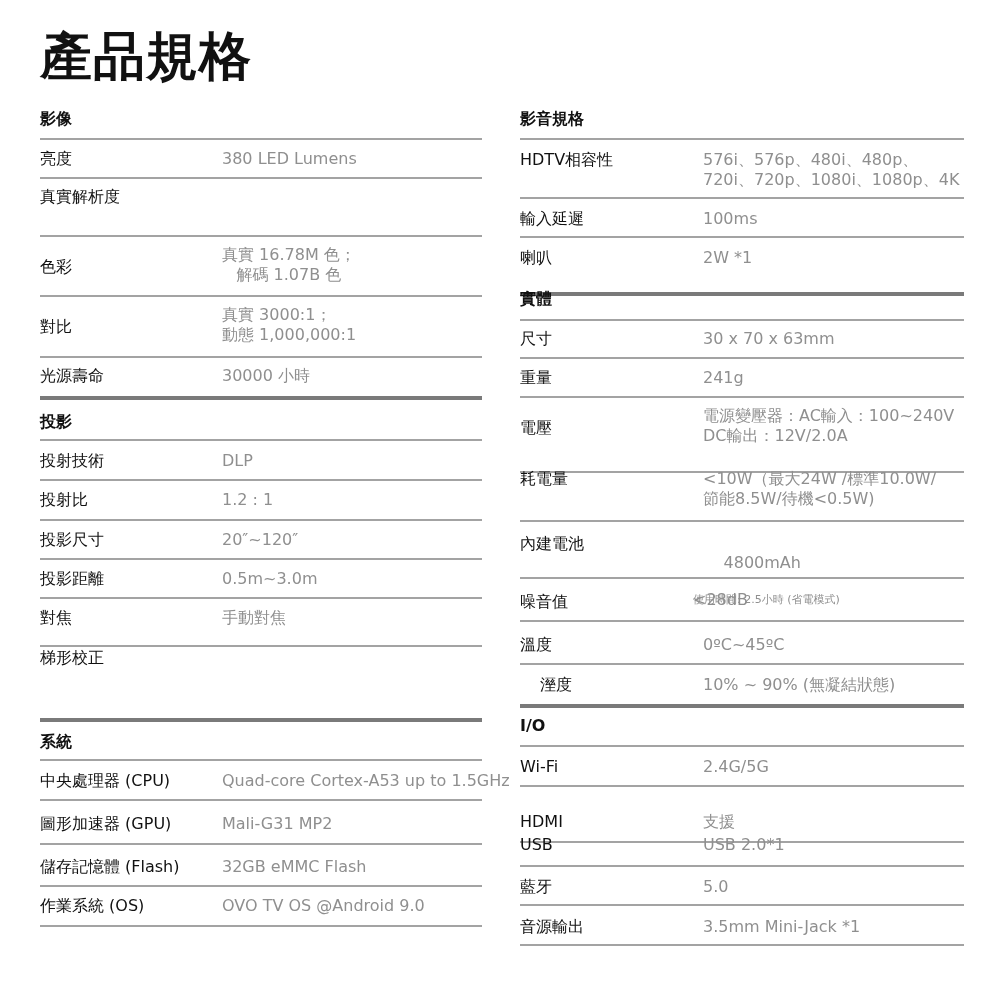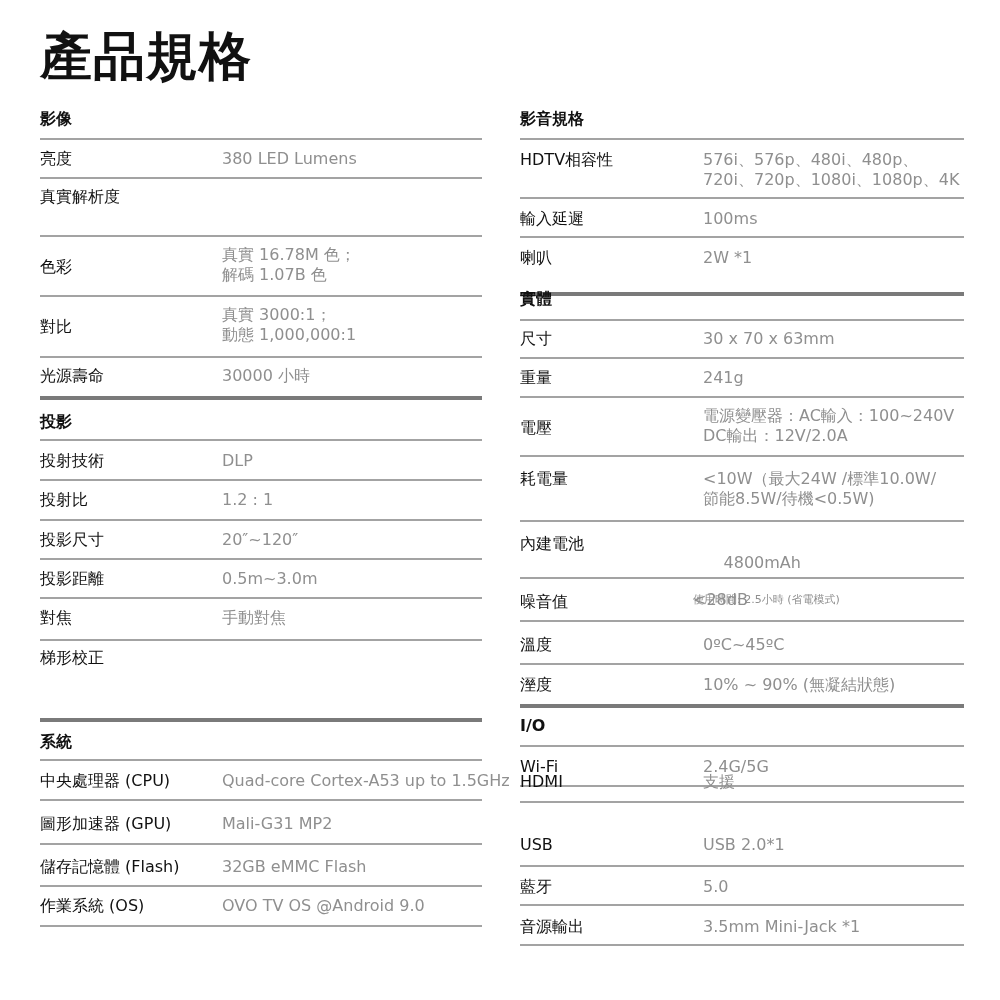--- a/index.html
+++ b/index.html
@@ -31,21 +31,21 @@
   </div>
   <div class="row" style="top:140px;height:39px;">
     <span class="lbl" style="top:9px;">亮度</span>
     <span class="val" style="top:9px;">380 LED Lumens</span>
   </div>
   <div class="row" style="top:179px;height:58px;">
     <span class="lbl" style="top:8px;">真實解析度</span>
   </div>
   <div class="row" style="top:237px;height:60px;">
     <span class="lbl" style="top:20px;">色彩</span>
-    <span class="val" style="top:8px;">真實 16.78M 色；
+    <span class="val" style="top:8px;text-align:center;">真實 16.78M 色；
 解碼 1.07B 色</span>
   </div>
   <div class="row" style="top:297px;height:61px;">
     <span class="lbl" style="top:20px;">對比</span>
     <span class="val" style="top:8px;">真實 3000:1；
 動態 1,000,000:1</span>
   </div>
   <div class="row thick" style="top:358px;height:42px;">
     <span class="lbl" style="top:8px;">光源壽命</span>
     <span class="val" style="top:8px;">30000 小時</span>
@@ -63,21 +63,21 @@
     <span class="val" style="top:9px;">1.2 : 1</span>
   </div>
   <div class="row" style="top:521px;height:39px;">
     <span class="lbl" style="top:9px;">投影尺寸</span>
     <span class="val" style="top:9px;">20″~120″</span>
   </div>
   <div class="row" style="top:560px;height:39px;">
     <span class="lbl" style="top:9px;">投影距離</span>
     <span class="val" style="top:9px;">0.5m~3.0m</span>
   </div>
-  <div class="row" style="top:599px;height:42px;">
+  <div class="row" style="top:599px;height:48px;">
     <span class="lbl" style="top:9px;">對焦</span>
     <span class="val" style="top:9px;text-align:center;">手動對焦</span>
   </div>
   <div class="row thick" style="top:638px;height:84px;">
     <span class="lbl" style="top:10px;">梯形校正</span>
   </div>
 
   <div class="row heading" style="top:722px;height:39px;">
     <span class="lbl" style="top:10px;">系統</span>
   </div>
@@ -122,21 +122,21 @@
     <span class="lbl" style="top:10px;">實體</span>
   </div>
   <div class="row" style="top:320px;height:39px;">
     <span class="lbl" style="top:9px;">尺寸</span>
     <span class="val" style="top:9px;">30 x 70 x 63mm</span>
   </div>
   <div class="row" style="top:359px;height:39px;">
     <span class="lbl" style="top:9px;">重量</span>
     <span class="val" style="top:9px;">241g</span>
   </div>
-  <div class="row" style="top:398px;height:59px;">
+  <div class="row" style="top:398px;height:75px;">
     <span class="lbl" style="top:20px;">電壓</span>
     <span class="val" style="top:8px;">電源變壓器：AC輸入：100~240V
 DC輸出：12V/2.0A</span>
   </div>
   <div class="row" style="top:457px;height:65px;">
     <span class="lbl" style="top:12px;">耗電量</span>
     <span class="val" style="top:12px;">&lt;10W（最大24W /標準10.0W/
 節能8.5W/待機&lt;0.5W)</span>
   </div>
   <div class="row" style="top:522px;height:57px;">
@@ -148,32 +148,32 @@
   </div>
   <div class="row" style="top:579px;height:43px;">
     <span class="lbl" style="top:13px;">噪音值</span>
     <span class="val" style="top:11px;left:173px;">&lt;28dB</span>
   </div>
   <div class="row" style="top:622px;height:43px;">
     <span class="lbl" style="top:13px;">溫度</span>
     <span class="val" style="top:13px;">0ºC~45ºC</span>
   </div>
   <div class="row thick" style="top:665px;height:43px;">
-    <span class="lbl" style="top:10px;">溼度</span>
+    <span class="lbl" style="top:10px;margin-left:20px;">溼度</span>
     <span class="val" style="top:10px;">10% ~ 90% (無凝結狀態)</span>
   </div>
 
   <div class="row heading" style="top:708px;height:39px;">
     <span class="lbl" style="top:8px;">I/O</span>
   </div>
   <div class="row" style="top:747px;height:40px;">
     <span class="lbl" style="top:10px;">Wi-Fi</span>
     <span class="val" style="top:10px;">2.4G/5G</span>
   </div>
-  <div class="row" style="top:762px;height:41px;text-align:center;">
+  <div class="row" style="top:802px;height:41px;text-align:center;">
     <span class="lbl" style="top:10px;">HDMI</span>
     <span class="val" style="top:10px;">支援</span>
   </div>
   <div class="row" style="top:826px;height:41px;">
     <span class="lbl" style="top:9px;">USB</span>
     <span class="val" style="top:9px;">USB 2.0*1</span>
   </div>
   <div class="row" style="top:867px;height:39px;">
     <span class="lbl" style="top:10px;">藍牙</span>
     <span class="val" style="top:10px;">5.0</span>

